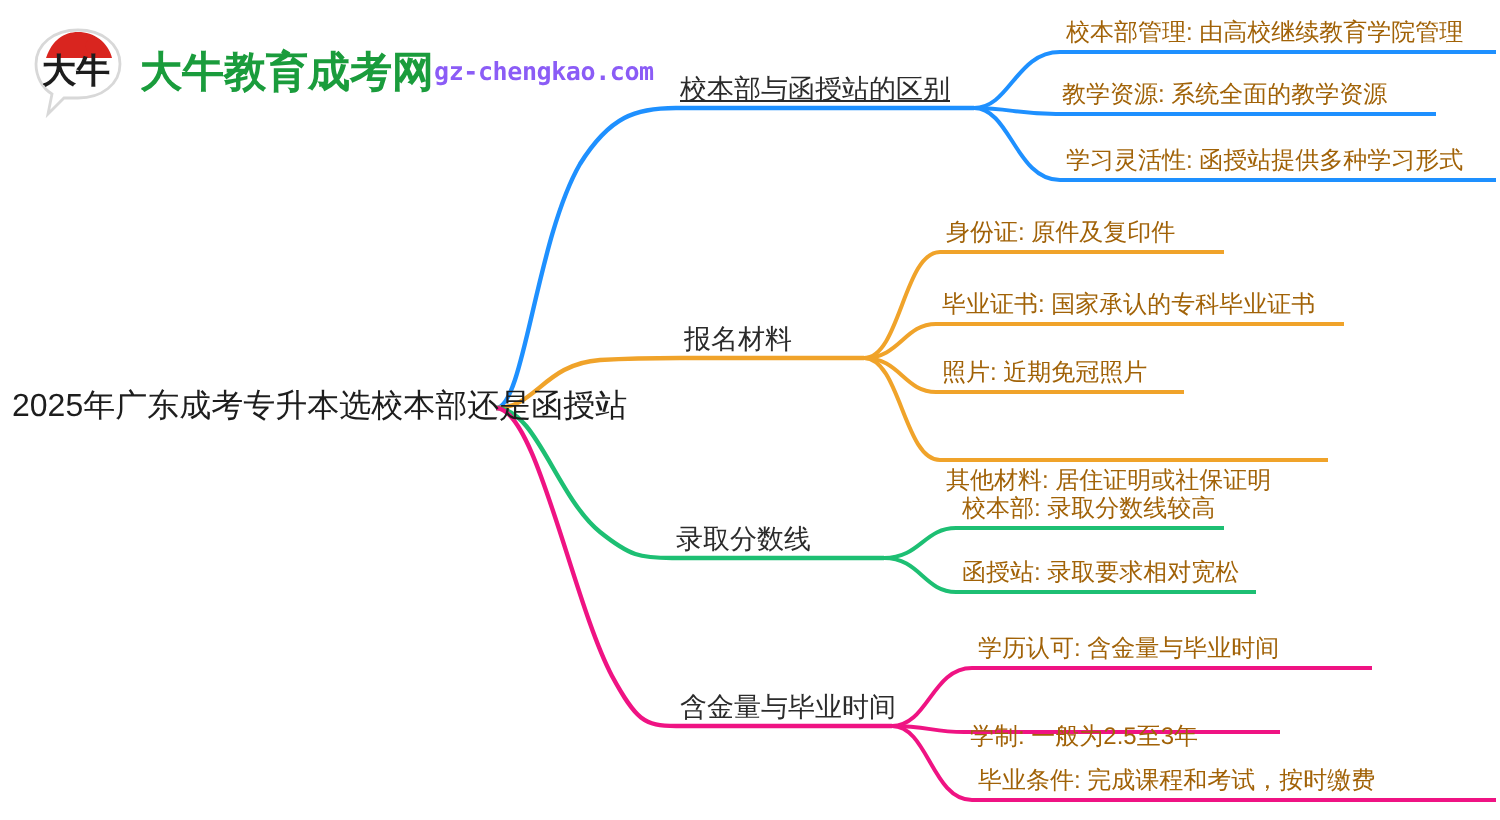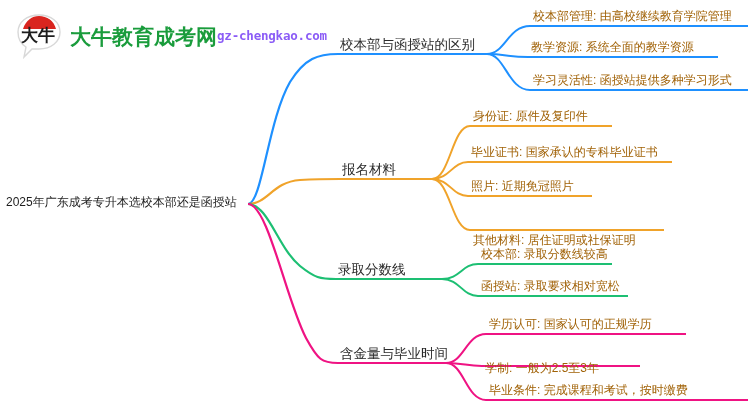--- a/index.html
+++ b/index.html
@@ -62,21 +62,21 @@
   }
 
   
   .node {
     position: absolute;
     white-space: nowrap;
     color: #2b2b2b;
     line-height: 1;
   }
   .root-node {
-    font-size: 12px;
+    font-size: 16px;
     color: #1d1d1d;
   }
   .branch-node {
     font-size: 13.5px;
     color: #2b2b2b;
   }
   .leaf-node {
     font-size: 12px;
     color: #a16207;
   }
@@ -155,31 +155,31 @@
     </svg>
   </div>
   <div id="logo-text-block">
     <div id="logo-name">大牛教育成考网</div>
     <div id="logo-url">gz-chengkao.com</div>
   </div>
 </div>
 
 <div class="node root-node" style="left:6px; top:196px;">2025年广东成考专升本选校本部还是函授站</div>
 
-<div class="node branch-node" style="left:340px; top:38px;">校本部与函授站的区别</div>
+<div class="node branch-node" style="left:340px; top:38px;text-decoration:underline;">校本部与函授站的区别</div>
 <div class="node leaf-node" style="left:533px; top:10px;">校本部管理: 由高校继续教育学院管理</div>
 <div class="node leaf-node" style="left:531px; top:41px;">教学资源: 系统全面的教学资源</div>
 <div class="node leaf-node" style="left:533px; top:74px;">学习灵活性: 函授站提供多种学习形式</div>
 
 <div class="node branch-node" style="left:342px; top:163px;">报名材料</div>
 <div class="node leaf-node" style="left:473px; top:110px;">身份证: 原件及复印件</div>
 <div class="node leaf-node" style="left:471px; top:146px;">毕业证书: 国家承认的专科毕业证书</div>
 <div class="node leaf-node" style="left:471px; top:180px;">照片: 近期免冠照片</div>
 <div class="node leaf-node" style="left:473px; top:214px;margin-top:20px;">其他材料: 居住证明或社保证明</div>
 
 <div class="node branch-node" style="left:338px; top:263px;">录取分数线</div>
 <div class="node leaf-node" style="left:481px; top:248px;">校本部: 录取分数线较高</div>
 <div class="node leaf-node" style="left:481px; top:280px;">函授站: 录取要求相对宽松</div>
 
 <div class="node branch-node" style="left:340px; top:347px;">含金量与毕业时间</div>
-<div class="node leaf-node" style="left:489px; top:318px;">学历认可: 国家认可的正规学历</div>
+<div class="node leaf-node" style="left:489px; top:318px;">学历认可: 含金量与毕业时间</div>
 <div class="node leaf-node" style="left:485px; top:350px;margin-top:12px;">学制: 一般为2.5至3年</div>
 <div class="node leaf-node" style="left:489px; top:384px;">毕业条件: 完成课程和考试，按时缴费</div>
 
 </body></html>

